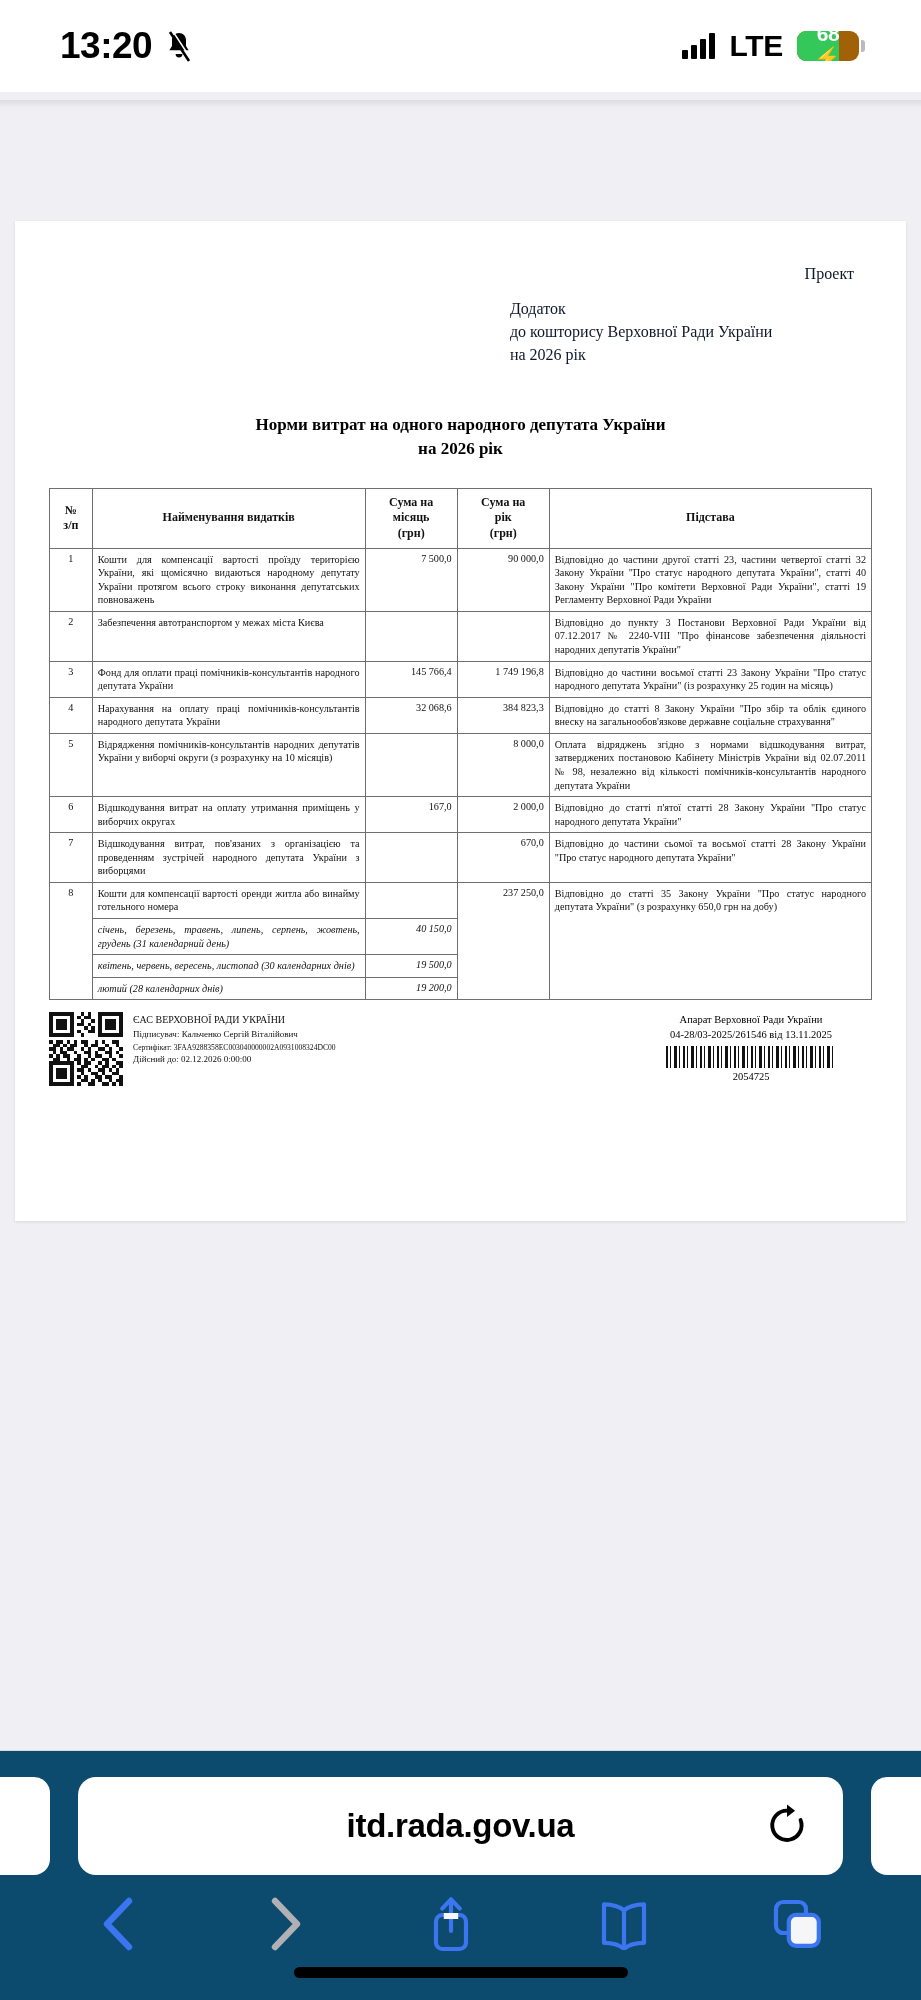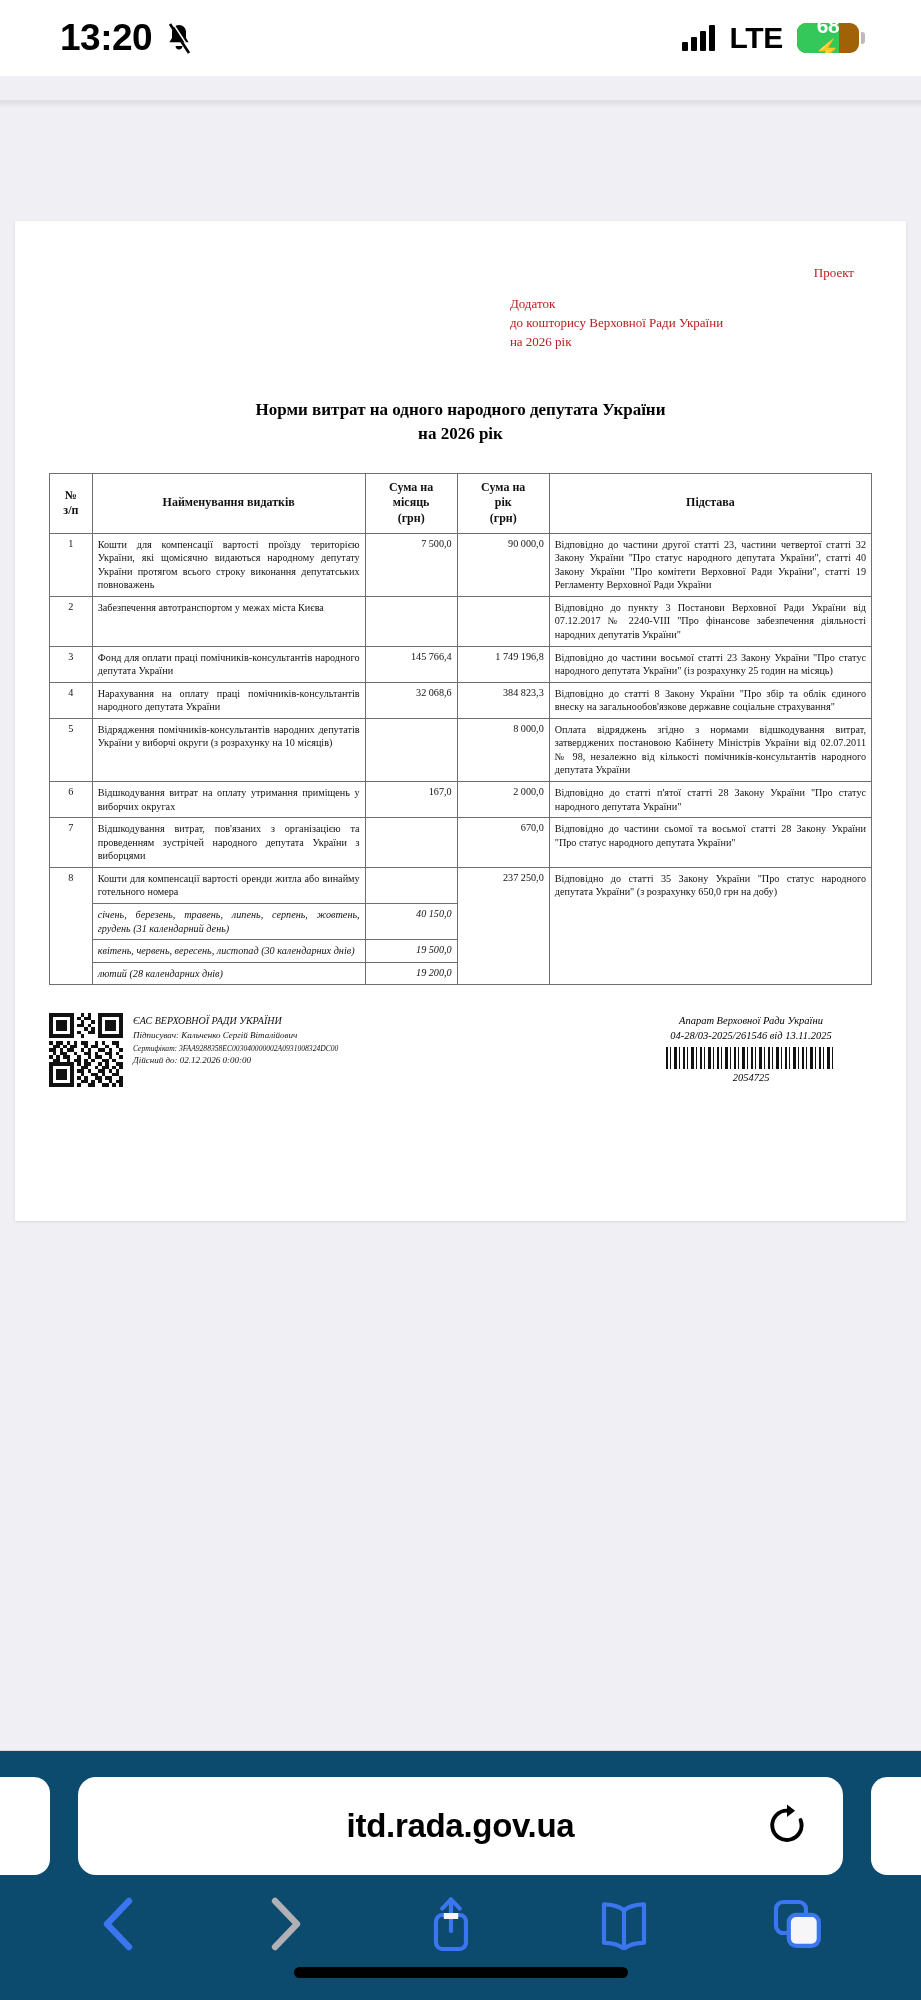--- a/index.html
+++ b/index.html
@@ -6,21 +6,21 @@
   html, body {
     width: 921px; height: 2000px;
     font-family: "Liberation Sans", sans-serif;
     background: #ffffff;
     overflow: hidden;
   }
   .phone { position: relative; width: 921px; height: 2000px; background: #efeff4; }
 
   
   .statusbar {
-    position: absolute; top: 0; left: 0; right: 0; height: 76px;
+    position: absolute; top: 0; left: 0; right: 0; height: 92px;
     background: #ffffff;
     display: flex; align-items: center; justify-content: space-between;
     padding: 0 56px 0 60px;
   }
   .sb-left { display: flex; align-items: center; gap: 12px; }
   .sb-time { font-size: 37px; font-weight: 700; letter-spacing: -0.5px; color: #000; }
   .sb-right { display: flex; align-items: center; gap: 14px; }
   .sb-lte { font-size: 30px; font-weight: 700; color: #000; letter-spacing: -0.3px; }
   .bars { display: flex; align-items: flex-end; gap: 3px; height: 26px; }
   .bars i { display:block; width: 6px; background: #000; border-radius: 1px; }
@@ -46,21 +46,21 @@
   .topshadow { height: 8px; background: linear-gradient(#dcdce2, #efeff4); }
 
   .paper {
     margin: 113px 15px 0 15px;
     background: #fff;
     min-height: 1000px;
     padding: 44px 34px 40px 34px;
     box-shadow: 0 1px 3px rgba(0,0,0,.10);
   }
 
-  .doc-head { font-family: "Liberation Serif", serif; font-size: 13px; color:#b91c1c; }
+  .doc-head { font-family: "Liberation Serif", serif; font-size: 16px; color:#0f172a; }
   .proekt { text-align: right; padding-right: 18px; margin-bottom: 14px; }
   .addressee { margin-left: 56%; line-height: 1.45; }
   .addressee .l1 { }
   .doc-title {
     font-family: "Liberation Serif", serif;
     font-weight: bold; font-size: 17px; text-align: center;
     line-height: 1.45; margin: 46px 26px 26px 26px; color:#000;
   }
 
   
@@ -88,24 +88,23 @@
   .c-year { width: 11.2%; text-align: center; }
   .c-base { width: 39.2%; text-align: justify; }
   td.c-name, td.c-base { text-align: justify; text-justify: inter-word; line-height: 1.33; hyphens: none; }
   td.c-no { text-align: center; }
   td.c-mon, td.c-year { text-align: right; white-space: nowrap; }
   tr.sub td.c-name { font-style: italic; }
   tr.sub td.c-mon { font-style: italic; }
 
   
   .doc-footer {
-    margin-top: 28px;
+    margin-top: 12px;
     display: flex; align-items: flex-start; gap: 10px;
     font-family: "Liberation Serif", serif;
-    font-style: italic;
   }
   .qr { width: 74px; height: 74px; flex: 0 0 74px; }
   .sig { font-size: 9px; line-height: 1.55; color: #111; flex: 0 0 auto; }
   .sig .s1 { font-size: 10px; }
   .sig .s3 { font-size: 7.6px; }
   .apparat { margin-left: auto; text-align: center; font-size: 10.5px; line-height: 1.45; padding-right: 36px; }
   .barcode { height: 22px; margin: 3px auto 1px auto; width: 170px;
     background: repeating-linear-gradient(to right,
       #111 0 2px, #fff 2px 4px, #111 4px 5px, #fff 5px 8px,
       #111 8px 11px, #fff 11px 13px, #111 13px 14px, #fff 14px 17px);

